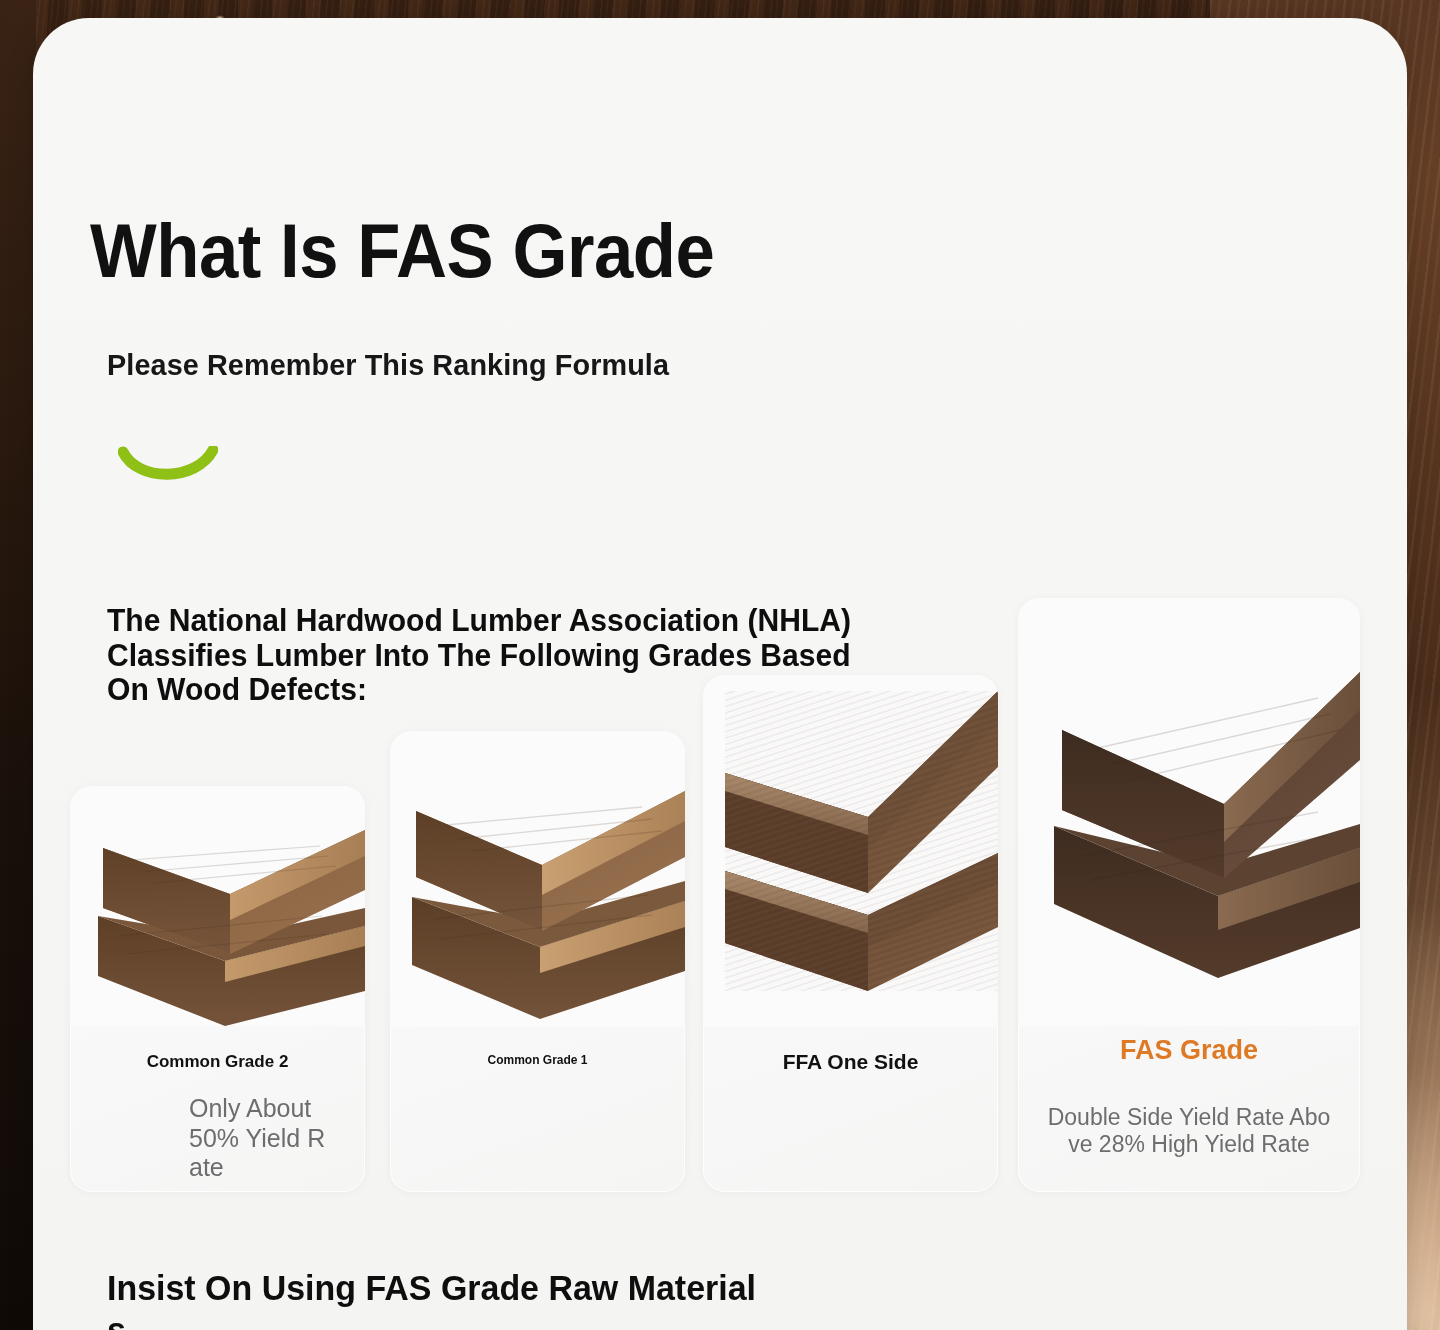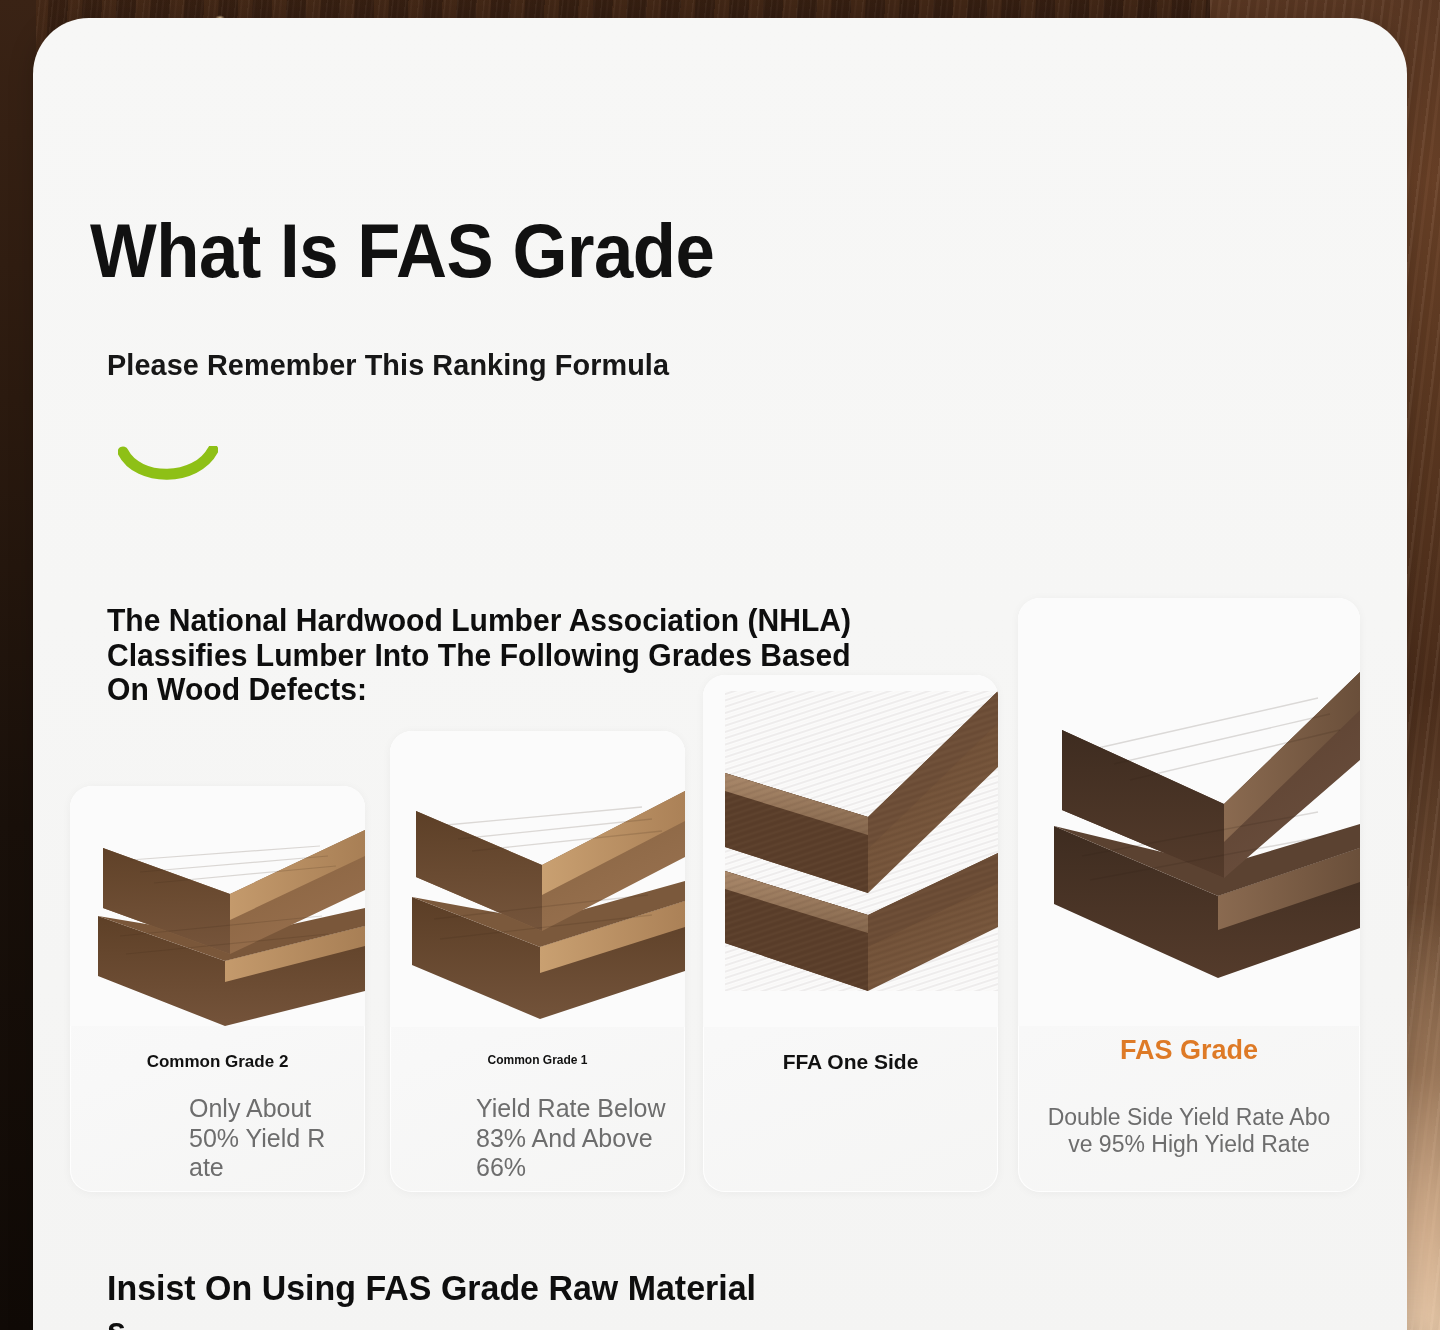--- a/index.html
+++ b/index.html
@@ -252,21 +252,20 @@
           <g opacity=".16" stroke="#3b2716" stroke-width="1.3" fill="none">
             <path d="M56 94 L252 76"></path>
               <path d="M68 108 L262 88"></path>
               <path d="M82 120 L272 100"></path>
             <path d="M44 188 L258 164"></path>
               <path d="M50 208 L262 184"></path>
           </g>
         </svg>
       </div>
       <div class="card-title">Common Grade 1</div>
-      <div class="card-desc">Yield Rate Below 83% And Above 66%</div>
     </div>
 
     <div class="card c3">
       <div class="card-img">
         <svg viewBox="0 0 295 352" preserveAspectRatio="xMidYMid slice" xmlns="http://www.w3.org/2000/svg">
           <defs>
             <linearGradient id="t3" x1="0" y1="0" x2="1" y2="1">
               <stop offset="0" stop-color="#5c402b"></stop>
                 <stop offset=".5" stop-color="#6f4f36"></stop>
                 <stop offset="1" stop-color="#7d5c41"></stop>
@@ -328,20 +327,20 @@
           <g opacity=".15" stroke="#2c1d13" stroke-width="1.4" fill="none">
             <path d="M80 150 L300 100"></path>
               <path d="M96 166 L312 116"></path>
               <path d="M112 182 L322 132"></path>
             <path d="M64 258 L300 214"></path>
               <path d="M72 282 L308 238"></path>
           </g>
         </svg>
       </div>
       <div class="card-title">FAS Grade</div>
-      <div class="card-desc">Double Side Yield Rate Above 95% High Yield Rate</div>
+      <div class="card-desc">Double Side Yield Rate Above 28% High Yield Rate</div>
     </div>
 
   </div>
 
   <div class="bottom-heading">Insist On Using FAS Grade Raw Materials</div>
 
 </div>
 
 </body></html>

